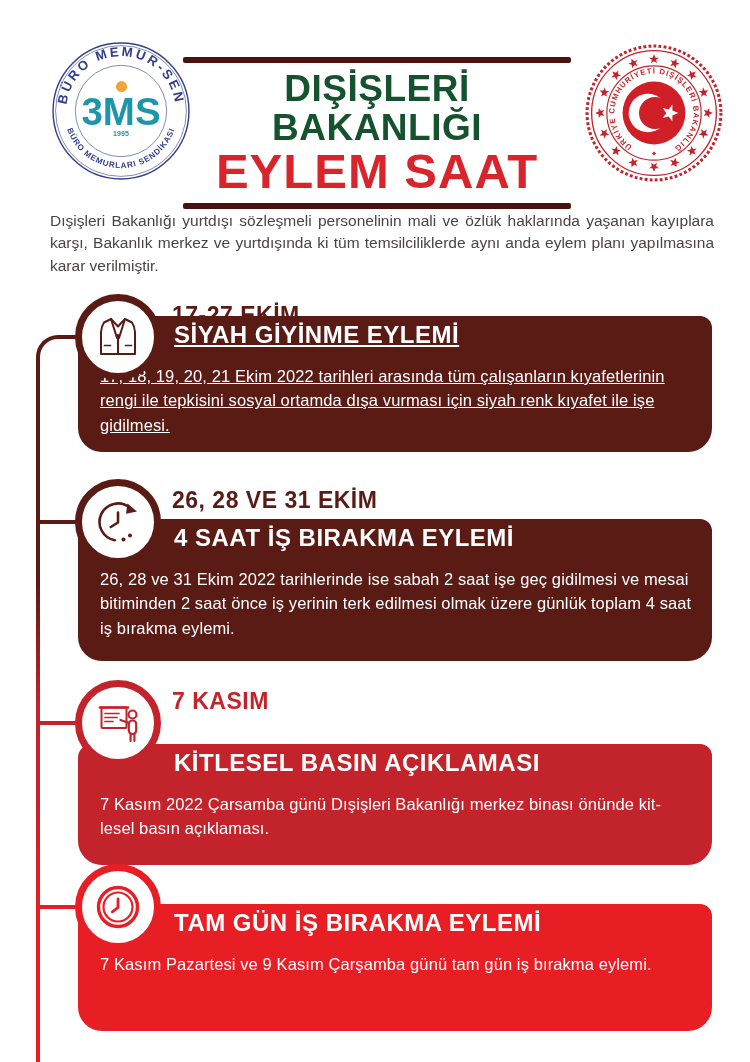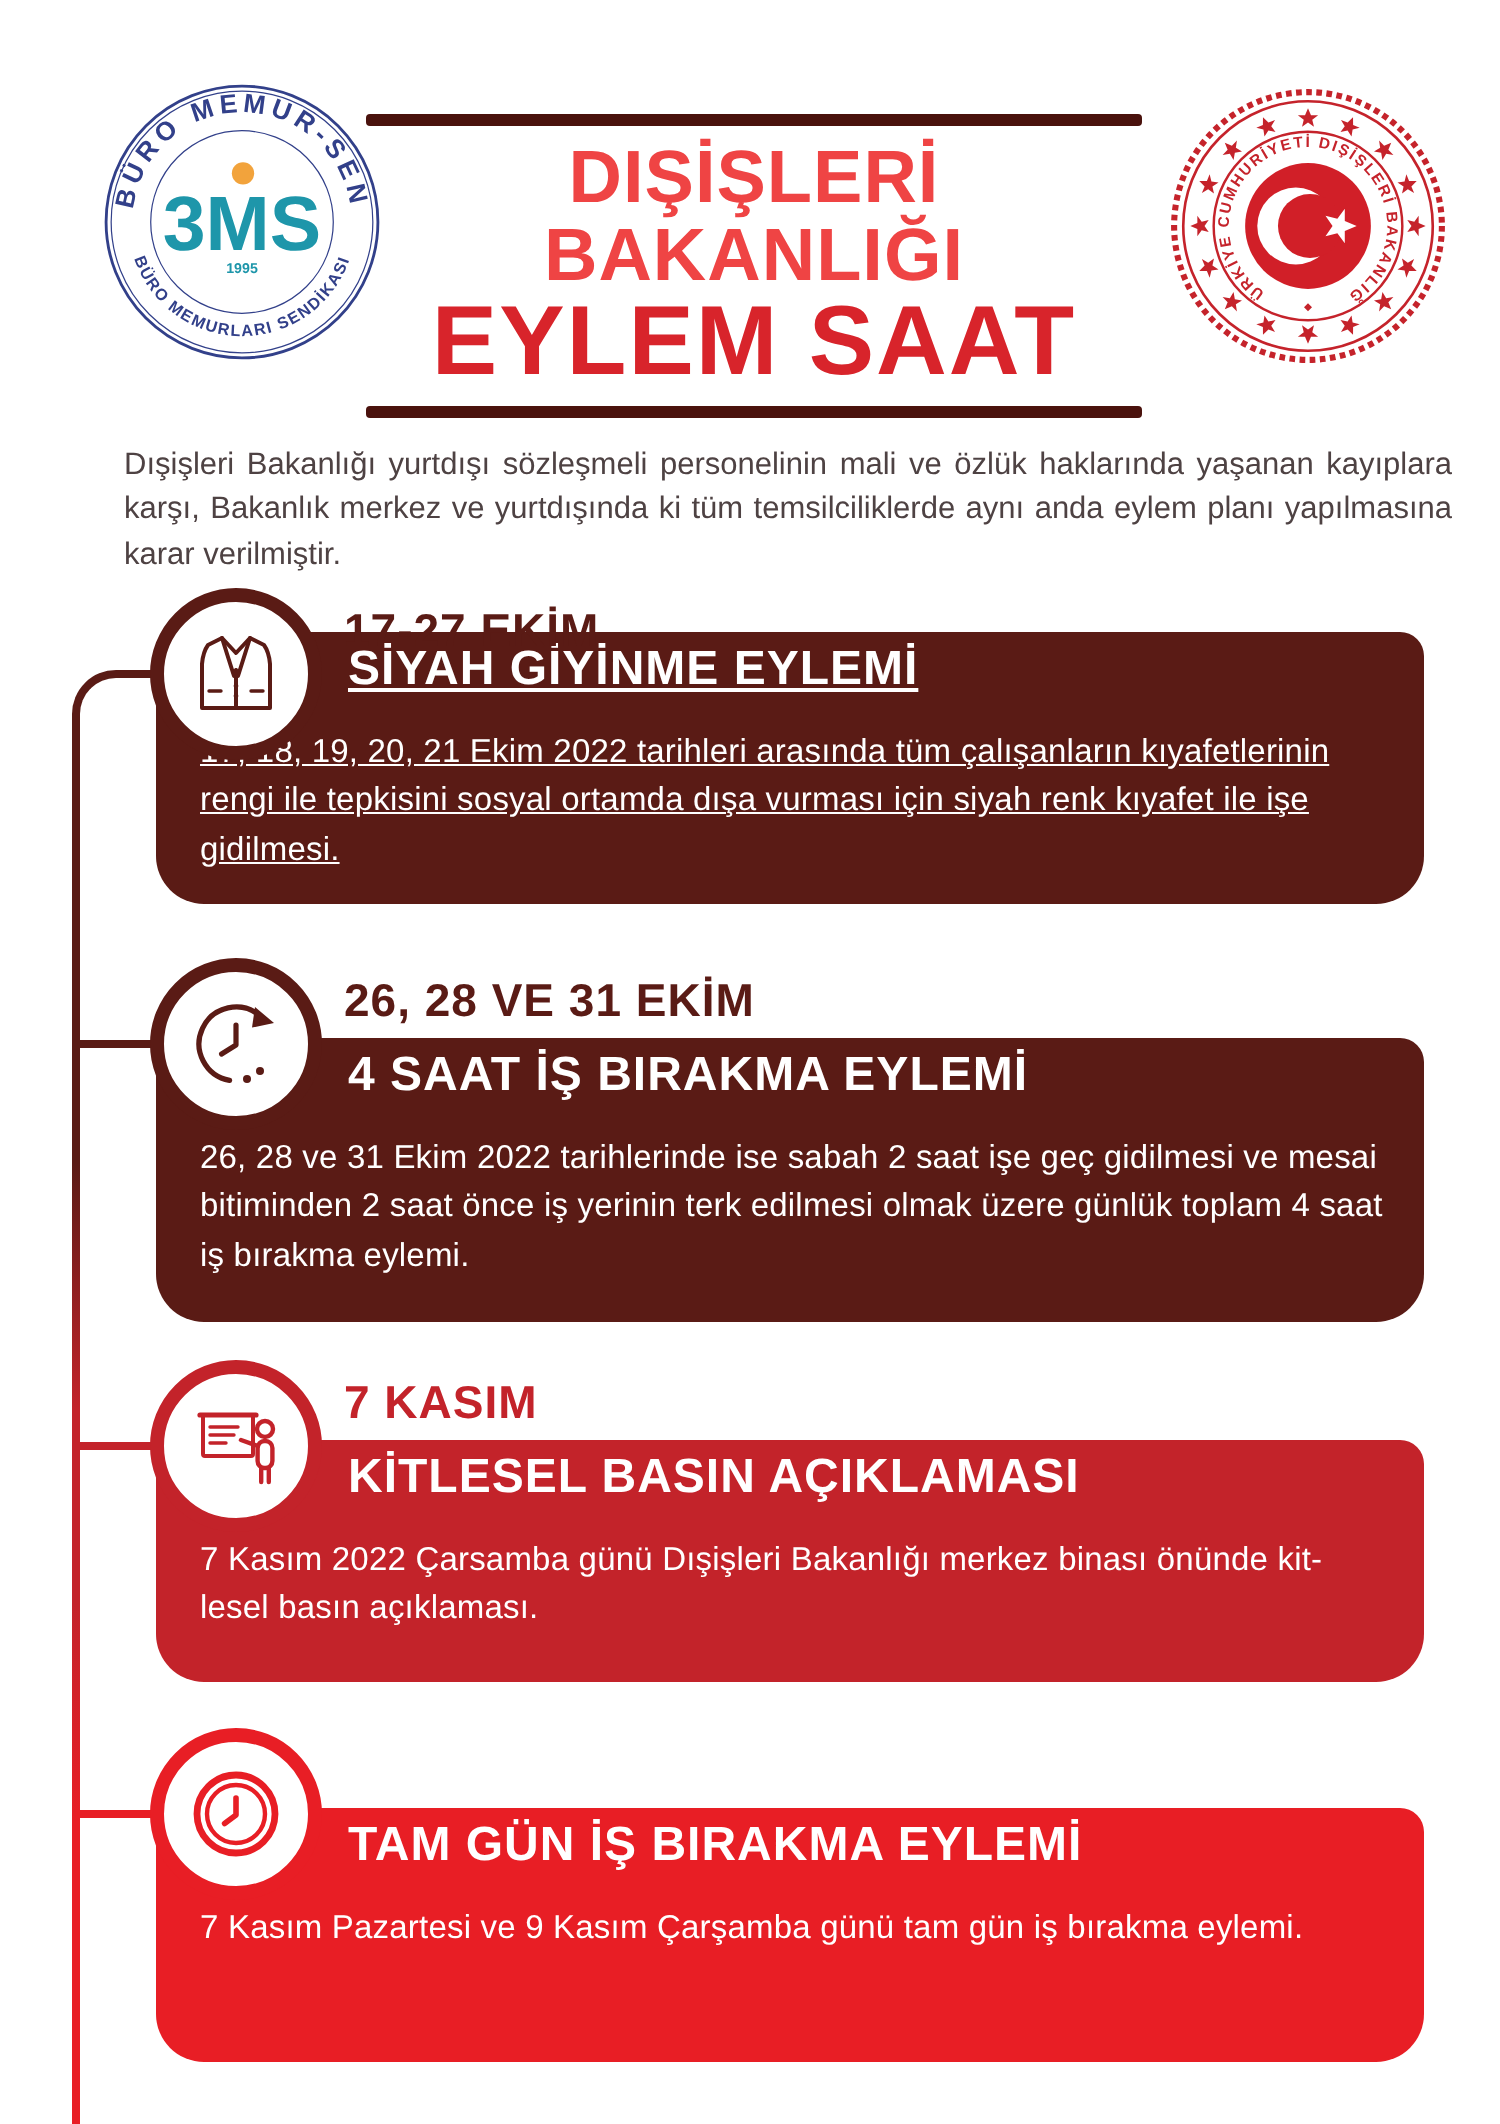--- a/index.html
+++ b/index.html
@@ -5,26 +5,26 @@
   html,body{margin:0;padding:0;background:#ffffff;}
   .page{position:relative;width:750px;height:1062px;background:#fff;overflow:hidden;
         font-family:"Liberation Sans",sans-serif;}
 
   
   .logo-left{position:absolute;left:50px;top:40px;width:142px;height:142px;}
   .logo-right{position:absolute;left:583px;top:42px;width:142px;height:142px;}
   .title-block{position:absolute;left:183px;top:57px;width:388px;text-align:center;}
   .title-rule{height:6px;background:#4a120d;border-radius:2px;}
   .t1{margin:6px 0 0 0;font-size:37px;line-height:1.06;font-weight:700;
-      color:#ef4444;letter-spacing:0.5px;}
+      color:#14532d;letter-spacing:0.5px;}
   .t2{margin:0 0 6px 0;font-size:49px;line-height:1.02;font-weight:700;
       color:#d8242b;letter-spacing:1px;}
 
   
-  .intro{position:absolute;left:50px;top:210px;width:664px;margin:12px;
+  .intro{position:absolute;left:50px;top:210px;width:664px;margin:0;
          font-size:15.5px;line-height:1.44;color:#4e4243;text-align:justify;}
 
   
   .spine-corner{position:absolute;left:36px;top:335px;width:44px;height:42px;
       border-left:4px solid #5a1b15;border-top:4px solid #5a1b15;
       border-top-left-radius:22px;box-sizing:border-box;}
   .spine{position:absolute;left:36px;top:375px;width:4px;height:687px;
       background:linear-gradient(180deg,#5a1b15 0%,#5a1b15 30%,#c3232a 48%,
                  #c3232a 62%,#e81e25 78%,#e81e25 100%);}
   .stub{position:absolute;left:38px;width:44px;height:4px;}
@@ -37,21 +37,21 @@
         border-radius:14px 12px 24px 24px;color:#fff;}
   .card .bar{height:38px;display:flex;align-items:center;padding-left:96px;
         font-size:24px;font-weight:700;letter-spacing:0.5px;white-space:nowrap;}
   .card .body{padding:10px 20px 0 22px;font-size:16.5px;line-height:1.48;
         letter-spacing:0.1px;}
   .card.m{background:#5a1b15;}
   .card.c{background:#c3232a;}
   .card.r{background:#e81e25;}
   .card.h1{top:316px;height:136px;text-decoration:underline;}
   .card.h2{top:519px;height:142px;}
-  .card.h3{top:720px;height:121px;}
+  .card.h3{top:744px;height:121px;}
   .card.h4{top:904px;height:127px;}
 
   .date{position:absolute;left:172px;font-size:23px;font-weight:700;
         letter-spacing:0.5px;white-space:nowrap;}
   .date.m{color:#5a1b15;}
   .date.c{color:#c3232a;}
   .date.r{color:#e81e25;}
   .d1{top:302px;} .d2{top:487px;} .d3{top:688px;} .d4{top:872px;}
 
   .icon-circle{position:absolute;left:75px;width:86px;height:86px;border-radius:50%;

